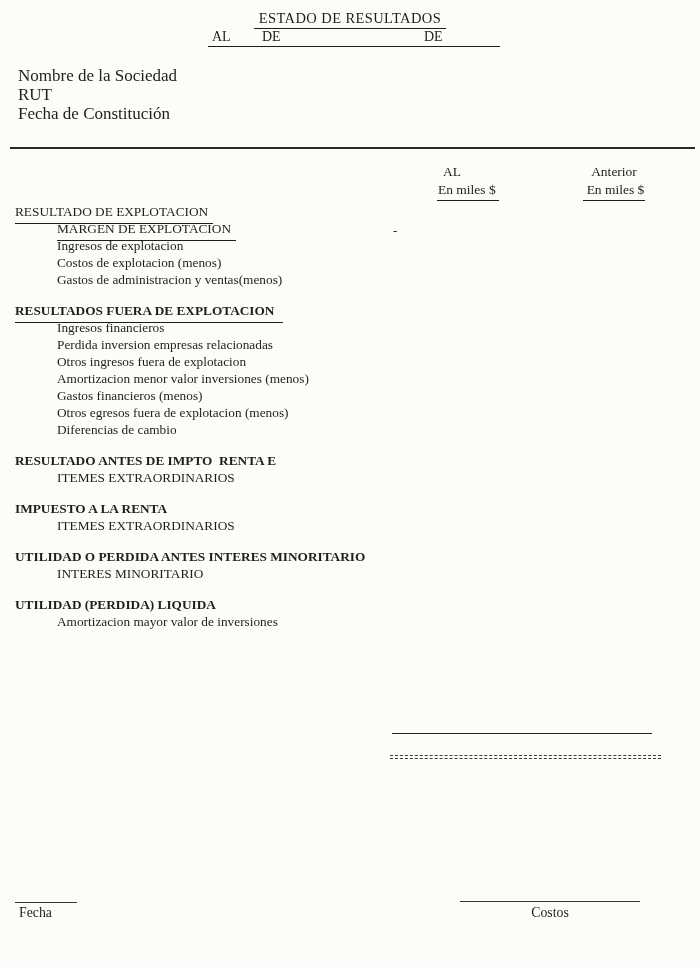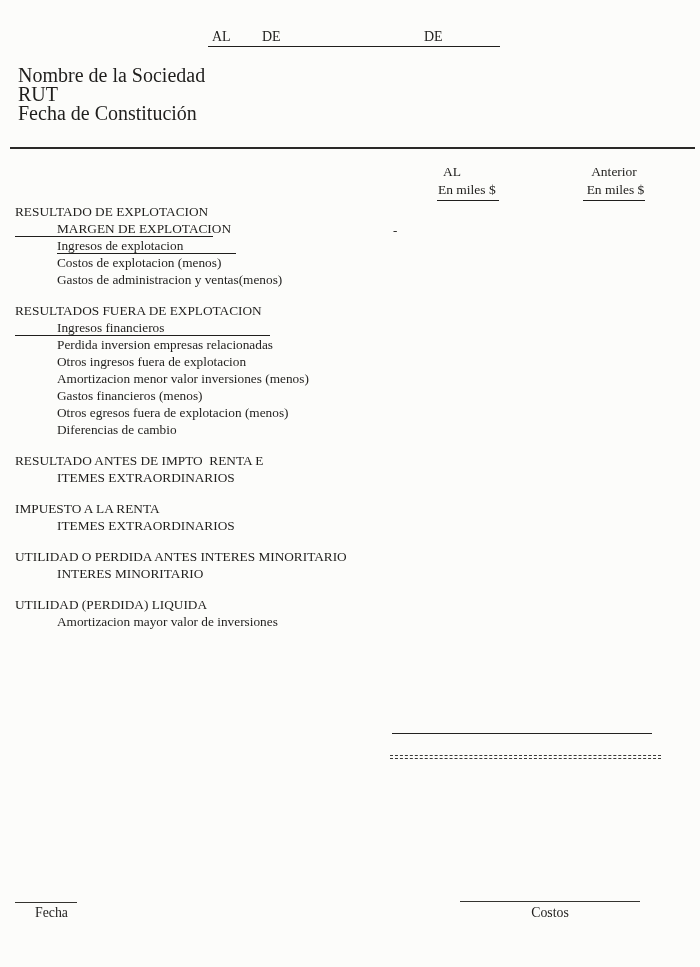--- a/index.html
+++ b/index.html
@@ -18,59 +18,62 @@
   }
   .date-line {
     position:absolute; top:29px; left:208px; width:292px; height:17px;
     border-bottom:1.6px solid var(--ink); font-size:14px;
   }
   .date-line span { position:absolute; top:0; }
   .date-line .al  { left:4px; }
   .date-line .de1 { left:54px; }
   .date-line .de2 { left:216px; }
   
-  .company { position:absolute; top:66px; left:18px; font-size:20px; line-height:19.2px; }
+  .company { position:absolute; top:66px; left:18px; font-size:17px; line-height:19.2px; }
   
   .rule { position:absolute; top:147px; left:10px; width:685px; border-top:2px solid #2a2927; }
   
   .col-head { position:absolute; top:163px; font-size:13.5px; line-height:18px; }
   .col-head .period { display:block; }
   .col-head .unit { display:inline-block; border-bottom:1.5px solid var(--ink); padding:0 3px 1px 1px; }
   .col1 { left:437px; }
   .col1 .period { padding-left:6px; }
   .col2 { left:575px; width:78px; text-align:center; }
   .col2 .unit { padding:0 1px 1px 4px; }
   
   .statement { position:absolute; top:203px; left:15px; font-size:13.3px; }
   .row { line-height:17px; white-space:pre; }
   .row.indent { padding-left:42px; }
-  .row.gap { margin-top:14px; }
-  .row.ul > span { border-bottom:1.4px solid var(--ink); padding-right:5px; padding-bottom:17px; }
+  .row.gap { margin-top:14px;font-weight:bold; }
+  .row.ul > span { border-bottom:1.4px solid var(--ink); padding-right:5px; padding-bottom:4px; }
   .dash { position:absolute; left:393px; top:222px; font-size:13px; line-height:17px; }
   
   .total-solid {
     position:absolute; top:733px; left:392px; width:260px; height:0;
     border-top:1.7px solid #232220;
   }
   .total-double {
     position:absolute; top:755px; left:390px; width:271px; height:2px;
     border-top:1.6px dashed #3a3936; border-bottom:1.6px dashed #3a3936;
   }
   
   .fecha-block { position:absolute; top:902px; left:15px; font-size:13.8px; }
   .fecha-block .line { width:62px; border-top:1.5px solid #34332f; margin-bottom:2px; }
-  .fecha-block .lbl { padding-left:4px;margin-left:16px; }
+  .fecha-block .lbl { padding-left:4px; }
   .firma-block { position:absolute; top:901px; left:460px; width:180px; font-size:13.8px; text-align:center; }
   .firma-block .line { width:180px; border-top:1.5px solid #34332f; margin-bottom:3px; }
 </style>
 </head>
 <body>
 
 <div class="page">
 
+  <div class="title-wrap">
+    <span class="title">ESTADO DE RESULTADOS</span>
+  </div>
 
   <div class="date-line">
     <span class="al">AL</span>
     <span class="de1">DE</span>
     <span class="de2">DE</span>
   </div>
 
   <div class="company">
     <div>Nombre de la Sociedad</div>
     <div>RUT</div>

